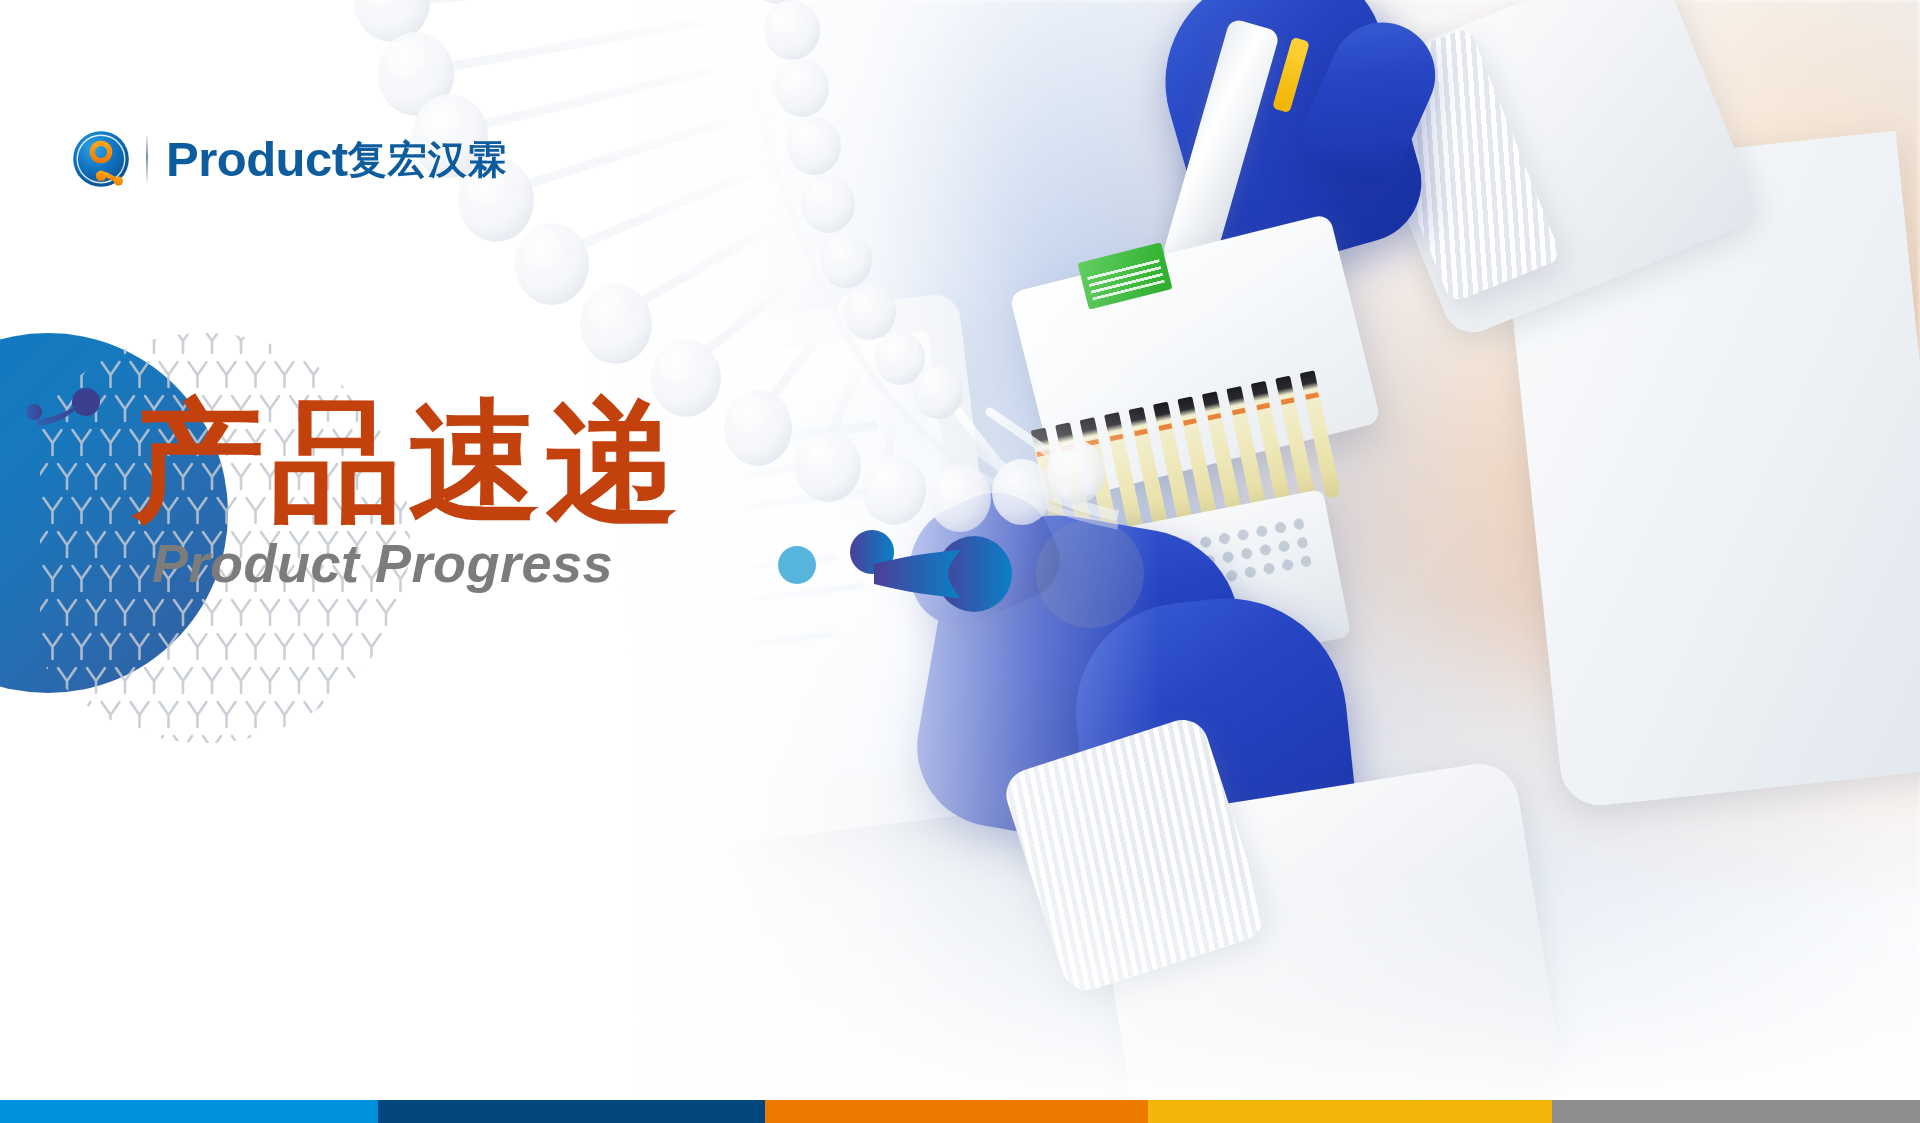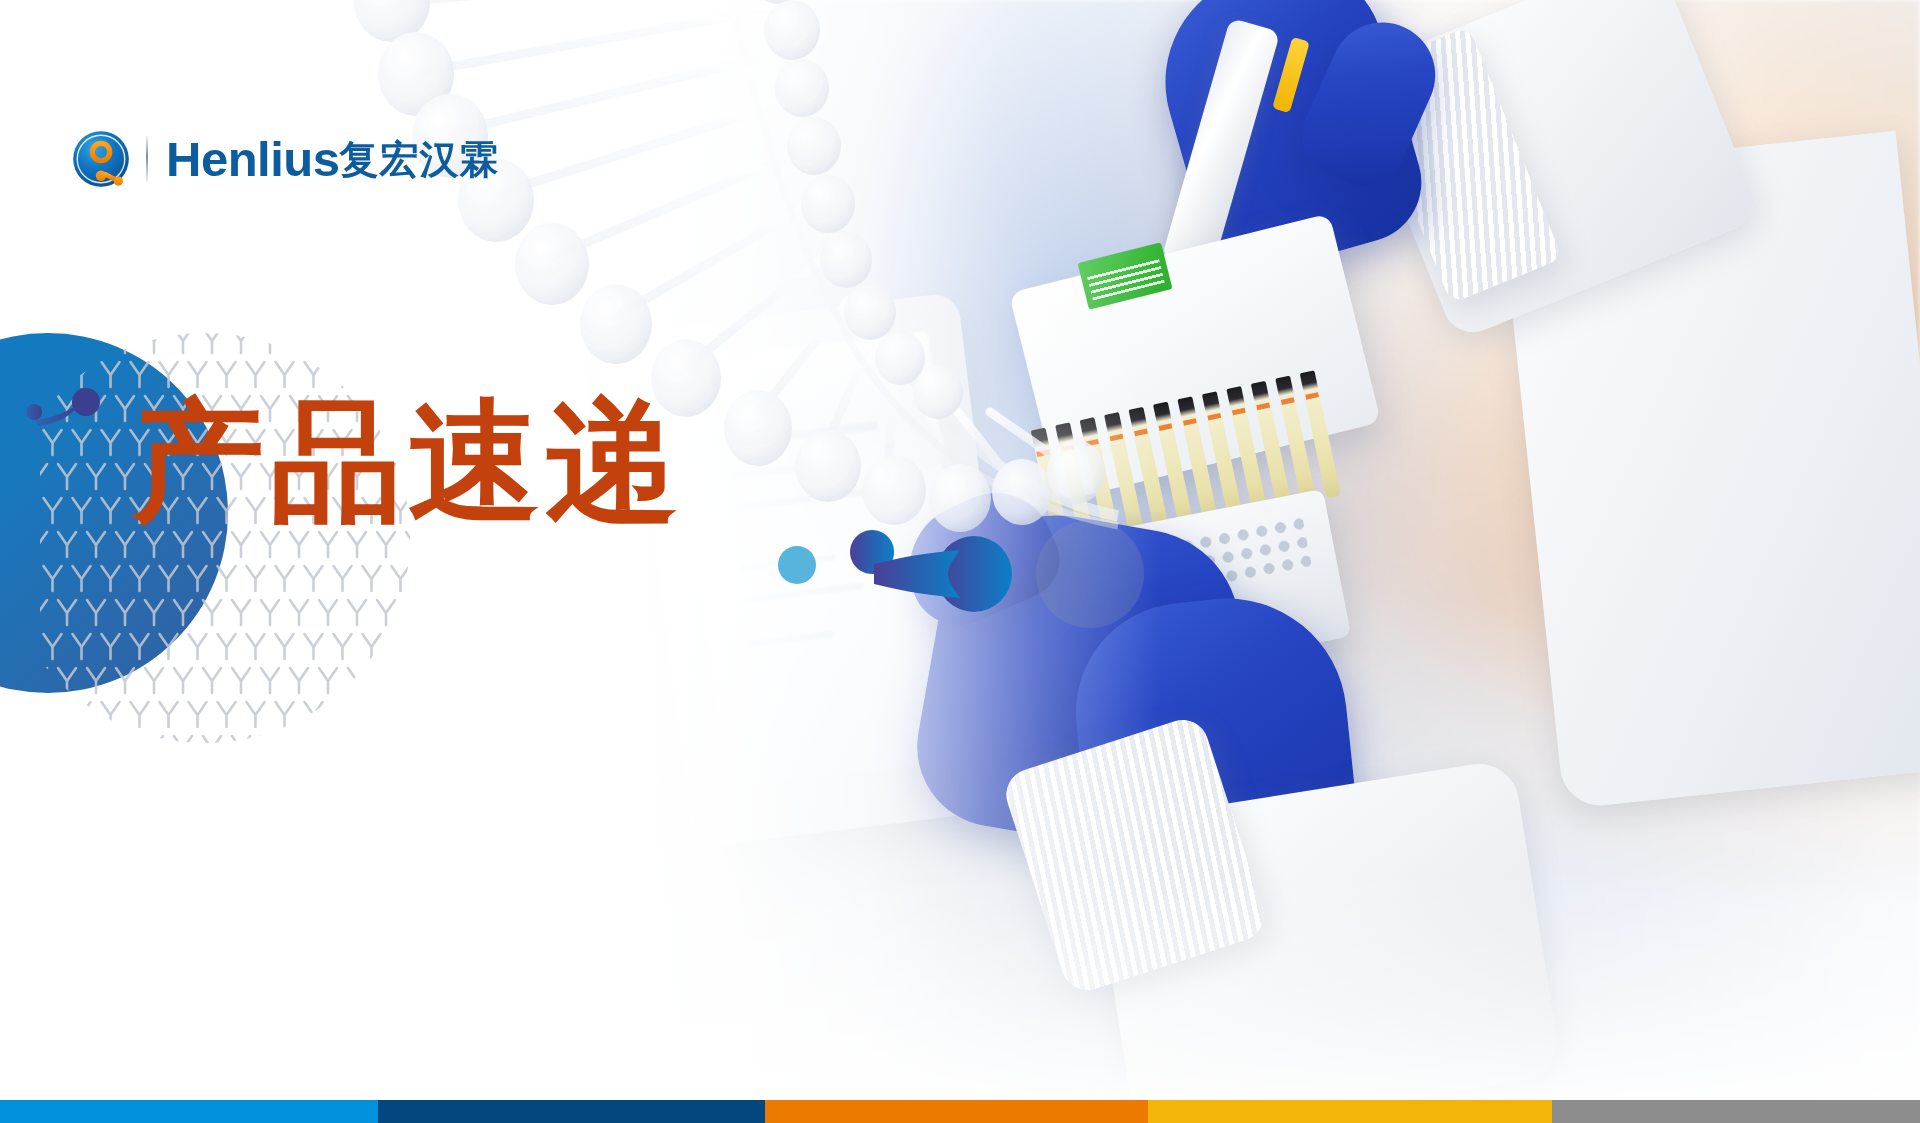--- a/index.html
+++ b/index.html
@@ -1252,25 +1252,26 @@
       <circle cx="50" cy="50" r="48" fill="url(#logoBlue)"></circle>
       <circle cx="50" cy="50" r="41" fill="none" stroke="#ffffff" stroke-width="2.4" opacity="0.85"></circle>
 
       <circle cx="50" cy="38" r="15" fill="none" stroke="url(#logoOrange)" stroke-width="9"></circle>
       <path d="M50 50 L50 72" stroke="url(#logoOrange)" stroke-width="9" stroke-linecap="round"></path>
       <circle cx="50" cy="79" r="9" fill="url(#logoOrange)"></circle>
       <path d="M57 76 L76 86" stroke="url(#logoOrange)" stroke-width="8" stroke-linecap="round"></path>
       <circle cx="80" cy="88" r="8" fill="url(#logoOrange)"></circle>
     </svg>
     <div class="logo-divider"></div>
-    <span class="logo-en">Henlius</span>
+    <span class="logo-en">Product</span>
     <span class="logo-cn">复宏汉霖</span>
   </div>
 
   <div class="title-cn">产品速递</div>
+  <div class="title-en">Product Progress</div>
 
   <div class="bottom-bar" style="height: 23px;">
       <div class="bar-seg" style="background: rgb(0, 145, 220); width: 378px;"></div>
       <div class="bar-seg" style="background: rgb(4, 71, 126); width: 387px;"></div>
       <div class="bar-seg" style="background: rgb(236, 121, 0); width: 383px;"></div>
       <div class="bar-seg" style="background: rgb(243, 181, 10); width: 404px;"></div>
       <div class="bar-seg" style="background: rgb(141, 141, 141); width: 368px;"></div>
     </div>
 
 </div>

